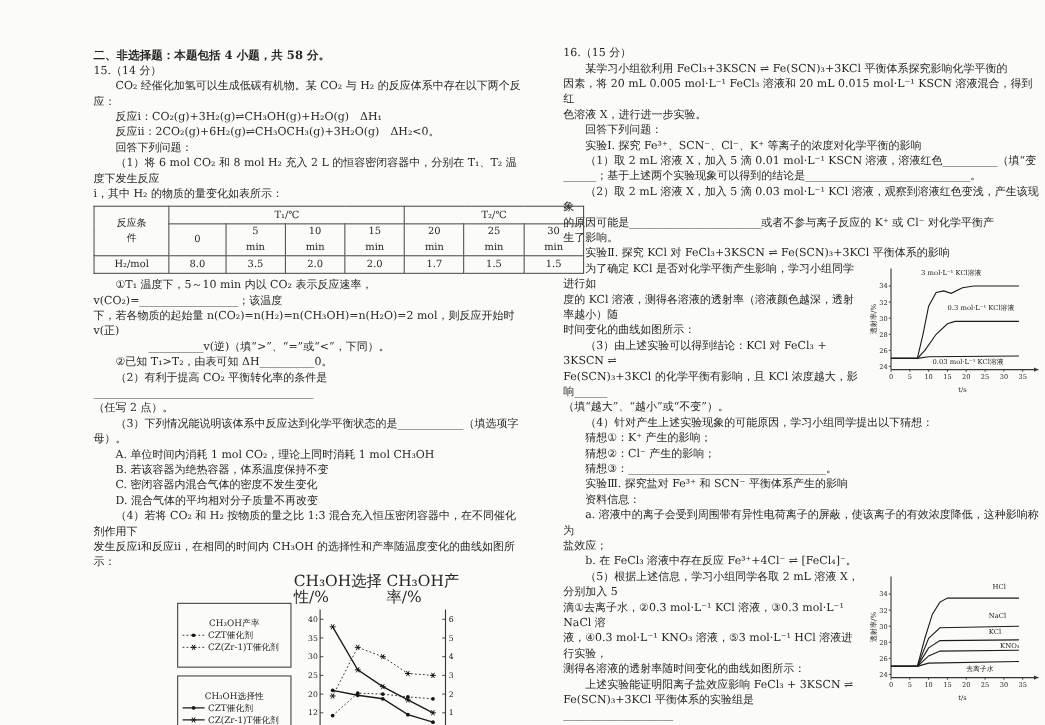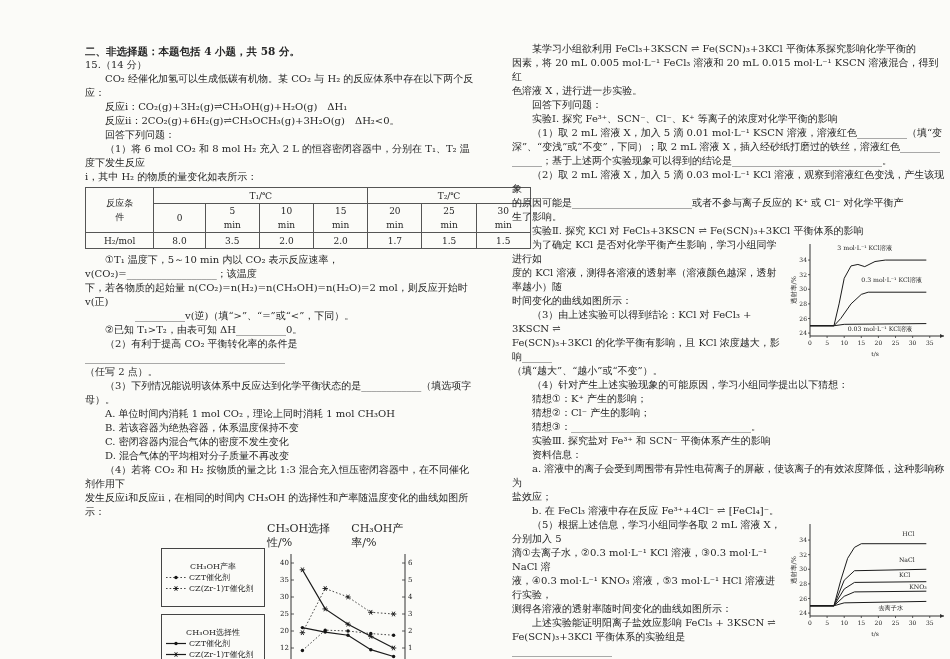--- a/index.html
+++ b/index.html
@@ -14,21 +14,21 @@
   .bold{font-weight:bold;font-size:10.5px;}
   table.rx{border-collapse:collapse;margin:3px auto 4px auto;font-size:9px;}
   table.rx td{border:1px solid #555;padding:0 18px;text-align:center;height:15px;}
   table.rx td.corner{width:62px;}
   .chart1-wrap{display:flex;align-items:flex-start;margin:3px 0 2px 76px;}
   .legend-col{width:104px;margin-top:26px;}
   .legend-box{border:1px solid #444;margin-bottom:7px;padding:12px 3px;font-size:8px;line-height:11px;background:#fbfbf8;}
   .legend-title{text-align:center;}
   .legend-row{display:flex;align-items:center;gap:2px;white-space:nowrap;}
   .plot-col{margin-left:2px;}
-  .axis-titles{display:flex;justify-content:space-between;font-size:11px;width:158px;margin-bottom:1px;}
+  .axis-titles{display:flex;justify-content:space-between;font-size:14px;width:158px;margin-bottom:1px;}
   .float-chart{float:right;margin:0 0 2px 6px;}
   svg text{font-family:"DejaVu Serif","DejaVu Sans",serif;}
 </style>
 </head>
 <body>
 
 <div class="page">
 
   <div class="col col-left">
     <div class="ln bold">二、非选择题：本题包括 4 小题，共 58 分。</div>
@@ -216,27 +216,27 @@
               <line x1="123.9" y1="97" x2="129.3" y2="97" stroke="#151515" stroke-width="0.9"></line>
               <line x1="125.25000000000001" y1="94.66173140978202" x2="127.95" y2="99.33826859021798" stroke="#151515" stroke-width="0.9"></line>
               <line x1="127.95" y1="94.66173140978202" x2="125.25000000000001" y2="99.33826859021798" stroke="#151515" stroke-width="0.9"></line>
             </svg></div>
       </div>
     </div>
 
   </div>
 
   <div class="col col-right">
+    <div class="ln">16.（15 分）</div>
     <div class="ln ind">某学习小组欲利用 FeCl₃+3KSCN ⇌ Fe(SCN)₃+3KCl 平衡体系探究影响化学平衡的</div>
     <div class="ln">因素，将 20 mL 0.005 mol·L⁻¹ FeCl₃ 溶液和 20 mL 0.015 mol·L⁻¹ KSCN 溶液混合，得到红</div>
     <div class="ln">色溶液 X，进行进一步实验。</div>
     <div class="ln ind">回答下列问题：</div>
     <div class="ln ind">实验Ⅰ. 探究 Fe³⁺、SCN⁻、Cl⁻、K⁺ 等离子的浓度对化学平衡的影响</div>
     <div class="ln ind">（1）取 2 mL 溶液 X，加入 5 滴 0.01 mol·L⁻¹ KSCN 溶液，溶液红色__________（填“变</div>
-    <div class="ln">深”、“变浅”或“不变”，下同）；取 2 mL 溶液 X，插入经砂纸打磨过的铁丝，溶液红色________</div>
     <div class="ln">______；基于上述两个实验现象可以得到的结论是______________________________。</div>
     <div class="ln ind">（2）取 2 mL 溶液 X，加入 5 滴 0.03 mol·L⁻¹ KCl 溶液，观察到溶液红色变浅，产生该现象</div>
     <div class="ln">的原因可能是________________________或者不参与离子反应的 K⁺ 或 Cl⁻ 对化学平衡产</div>
     <div class="ln">生了影响。</div>
     <div class="ln ind">实验Ⅱ. 探究 KCl 对 FeCl₃+3KSCN ⇌ Fe(SCN)₃+3KCl 平衡体系的影响</div>
 
     <div class="float-chart"><svg width="158" height="120">
           <line x1="20" y1="6" x2="20" y2="98" stroke="#333" stroke-width="1"></line>
           <line x1="20" y1="98" x2="154" y2="98" stroke="#333" stroke-width="1"></line>
           <polyline points="150,96 154,98 150,100" fill="#333" stroke="none"></polyline>

